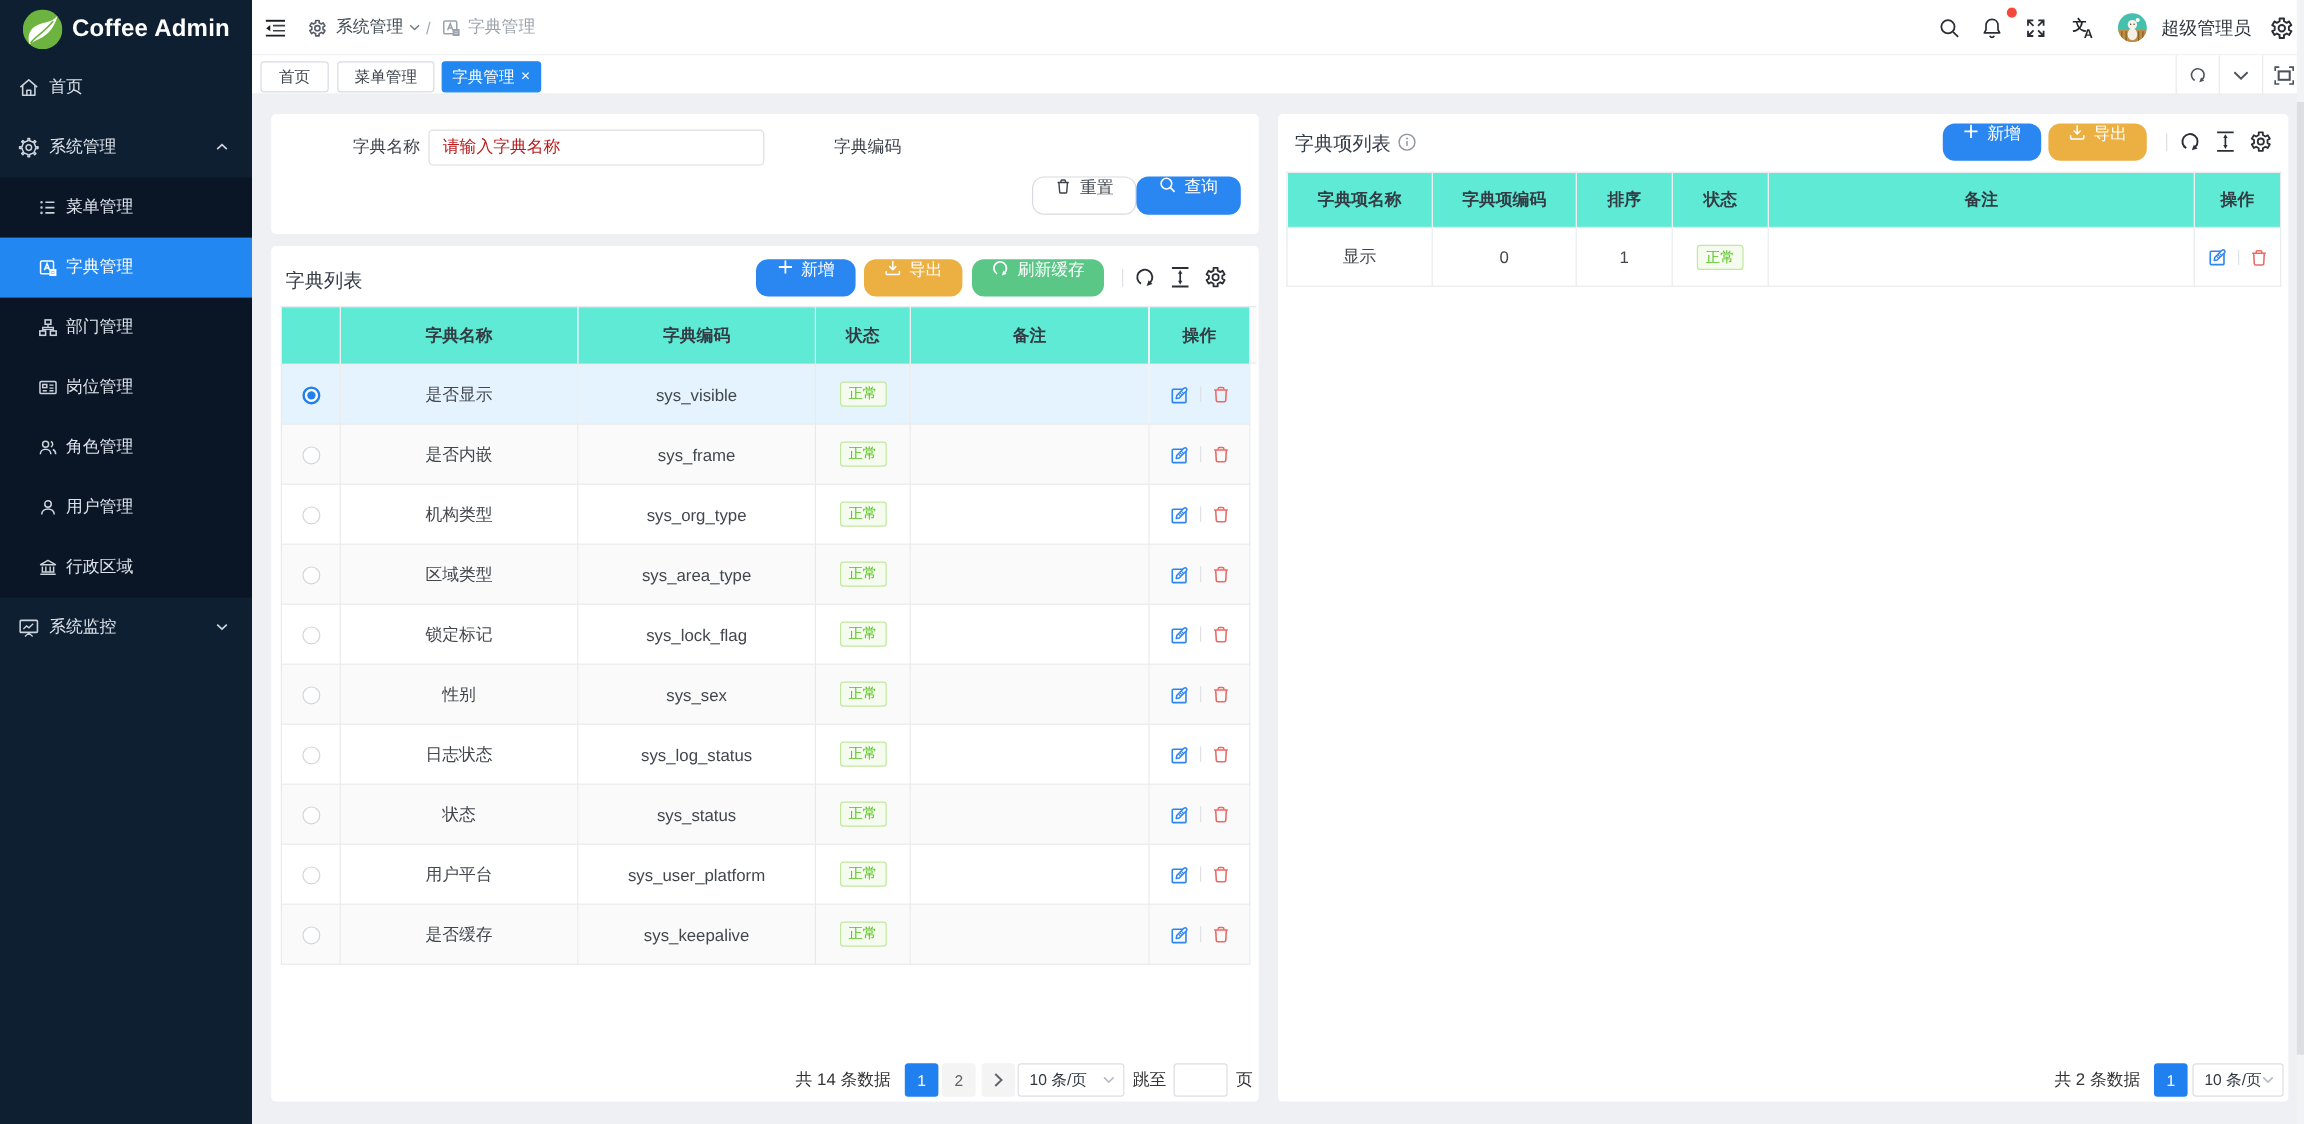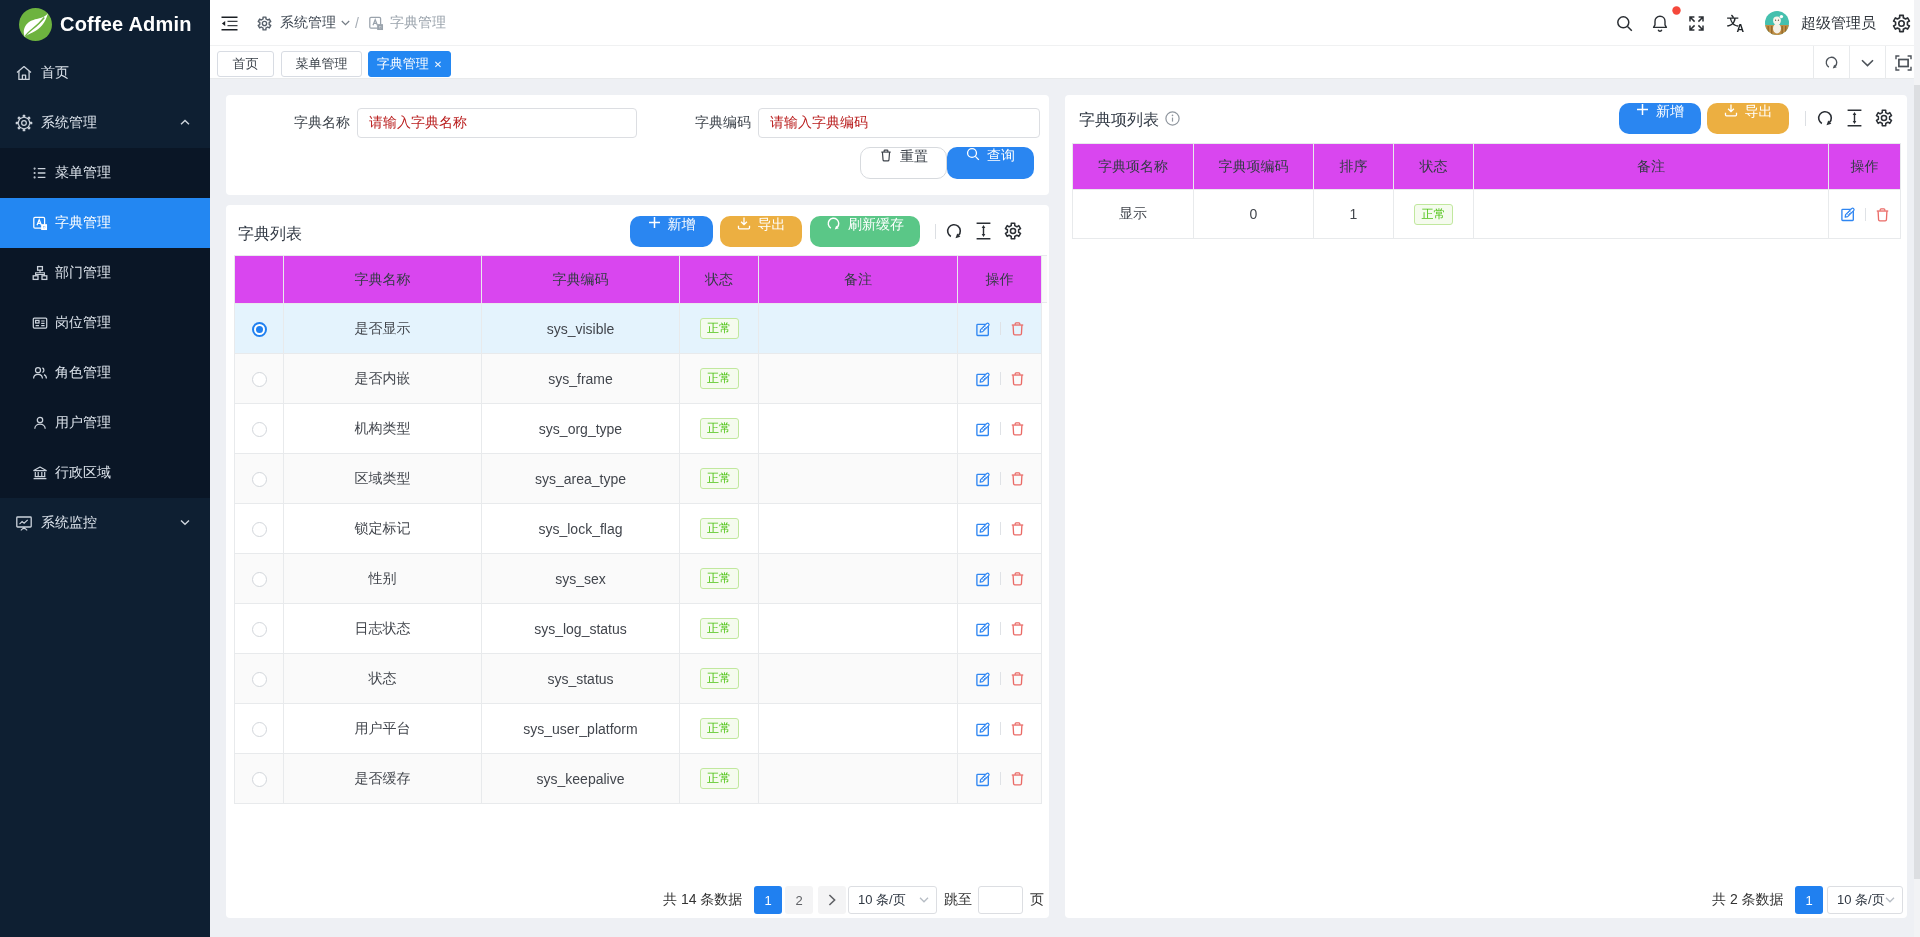--- a/index.html
+++ b/index.html
@@ -33,21 +33,21 @@
 .lab{position:absolute;height:30px;display:flex;align-items:center;justify-content:flex-end;color:#3c424a;font-size:14px}
 .btn{position:absolute;border-radius:10px;display:flex;align-items:flex-start;justify-content:center;font-size:14px;color:#fff;gap:7px}
 .btn.white{background:#fff;border:1px solid #d7dade;color:#3c424a}
 .btn.blue{background:#2a86f1}
 .btn.amber{background:#ecaf41}
 .btn.green{background:#5ac787}
 .ptitle{position:absolute;font-size:16px;color:#323a45}
 
 table{border-collapse:collapse;table-layout:fixed;position:absolute;font-size:14px;color:#42464d}
 td,th{border:1px solid #e8eaec;text-align:center;font-weight:normal;padding:0;overflow:hidden}
-th{background:#d946ef;color:#333b44;font-weight:400}
+th{background:#5eead4;color:#333b44;font-weight:700}
 tr.stripe td{background:#fafafa}
 tr.sel td{background:#e4f3fd}
 .tag{display:inline-block;width:39px;height:21px;line-height:19px;background:#f5fbee;border:1px solid #c1e89e;color:#52c41a;font-size:12px;border-radius:3px}
 .ops{display:flex;align-items:center;justify-content:center;gap:9px}
 .opdiv{width:1px;height:13px;background:#dfe2e6}
 .radio{display:inline-block;width:15px;height:15px;border-radius:50%;border:1px solid #d2d6db;background:#fff;vertical-align:middle}
 .radio.on{border:2px solid #2080f0;position:relative}
 .radio.on::after{content:"";position:absolute;left:50%;top:50%;width:7px;height:7px;margin:-3.5px 0 0 -3.5px;border-radius:50%;background:#2080f0}
 .pgbox{height:28px;min-width:28px;border-radius:3px;display:flex;align-items:center;justify-content:center;font-size:13px}
 .pgbox.on{background:#2080f0;color:#fff}
@@ -261,21 +261,20 @@
         <path d="M1 4.2V1h3.4M12.6 1H16v3.2M16 11.8V15h-3.4M4.4 15H1v-3.2" stroke-width="1.4"></path>
         <rect x="3.9" y="4.5" width="9.2" height="7" stroke-width="1.7"></rect>
       </svg>
     </div>
 </div>
 
 <div class="panel" style="left:226px;top:95px;width:823px;height:100px">
   <div class="lab" style="left:40px;top:13px;width:84px">字典名称</div>
   <div class="inp" style="left:131px;top:13px;width:280px">请输入字典名称</div>
   <div class="lab" style="left:441px;top:13px;width:84px">字典编码</div>
-  <div class="inp" style="left:532px;top:13px;width:282px">请输入字典编码</div>
   <div class="btn white" style="left:634px;top:52px;width:87px;height:32px">
     <svg width="14" height="15" viewBox="0 0 18 18" fill="none" stroke="#3c424a" stroke-width="1.5">
         <path d="M3 4.6h12"></path>
         <path d="M6.6 4.6V3a1 1 0 0 1 1-1h2.8a1 1 0 0 1 1 1v1.6"></path>
         <path d="M4.4 4.6l.8 10a1.4 1.4 0 0 0 1.4 1.3h4.8a1.4 1.4 0 0 0 1.4-1.3l.8-10"></path>
       </svg>
     重置
   </div>
   <div class="btn blue" style="left:721px;top:52px;width:87px;height:32px">
     <svg width="14" height="14" viewBox="0 0 17 17" fill="none" stroke="#fff" stroke-width="1.6">

